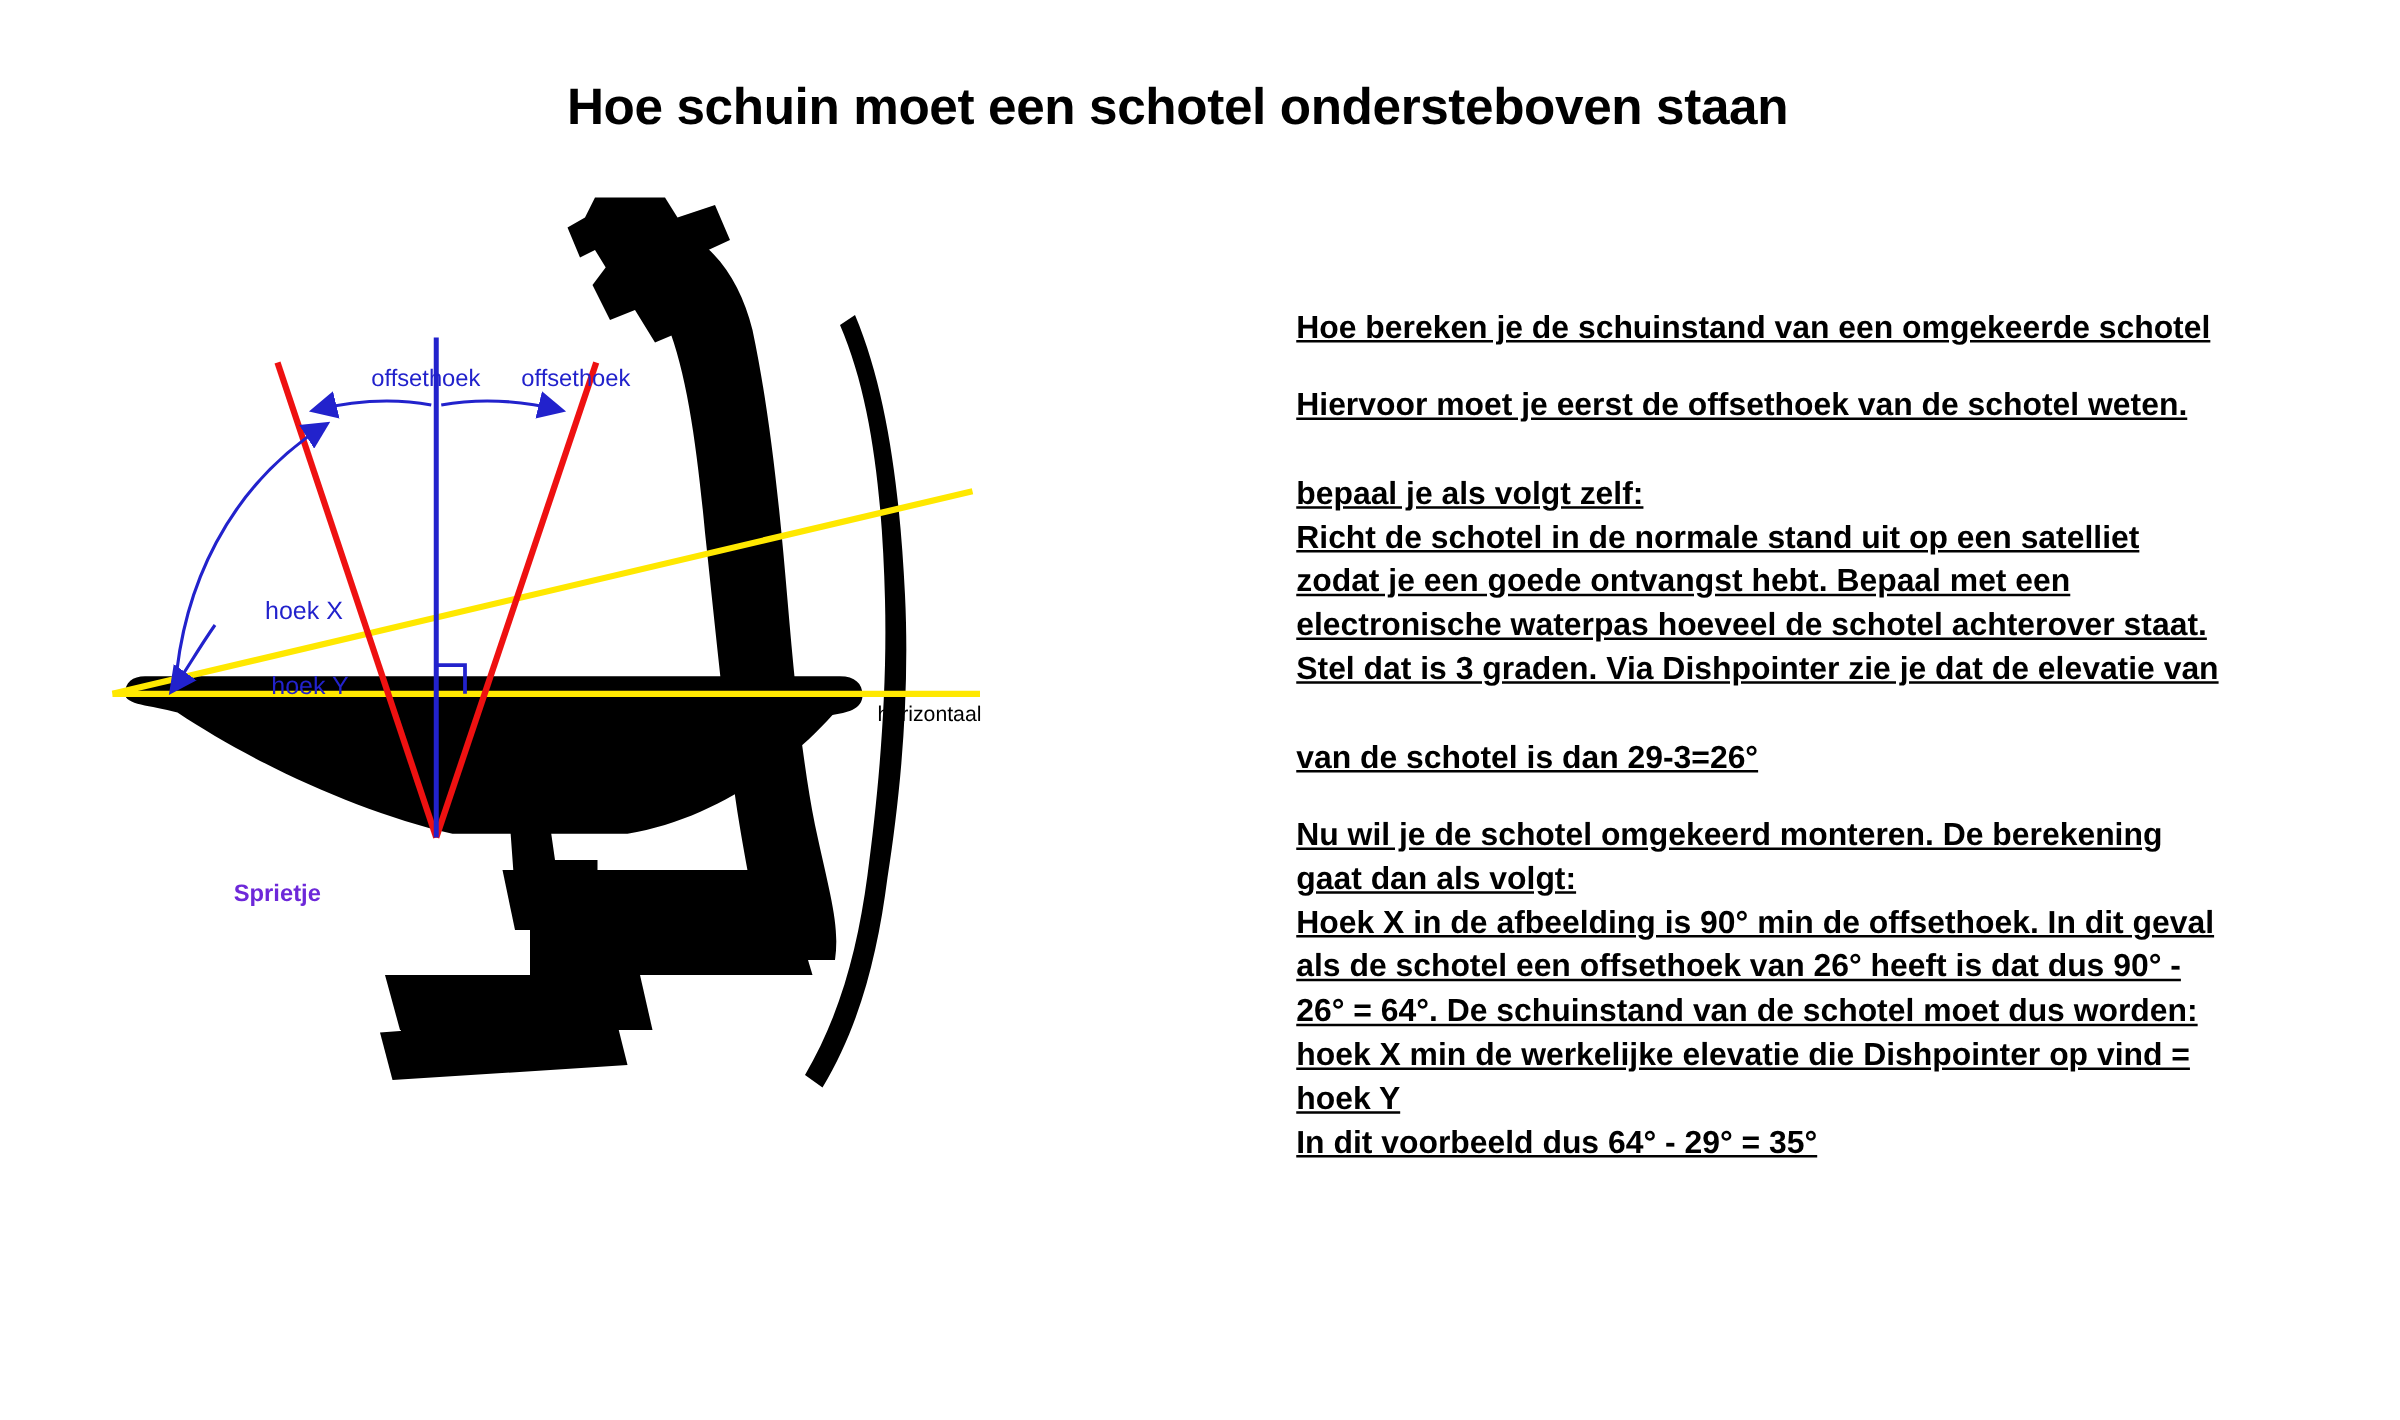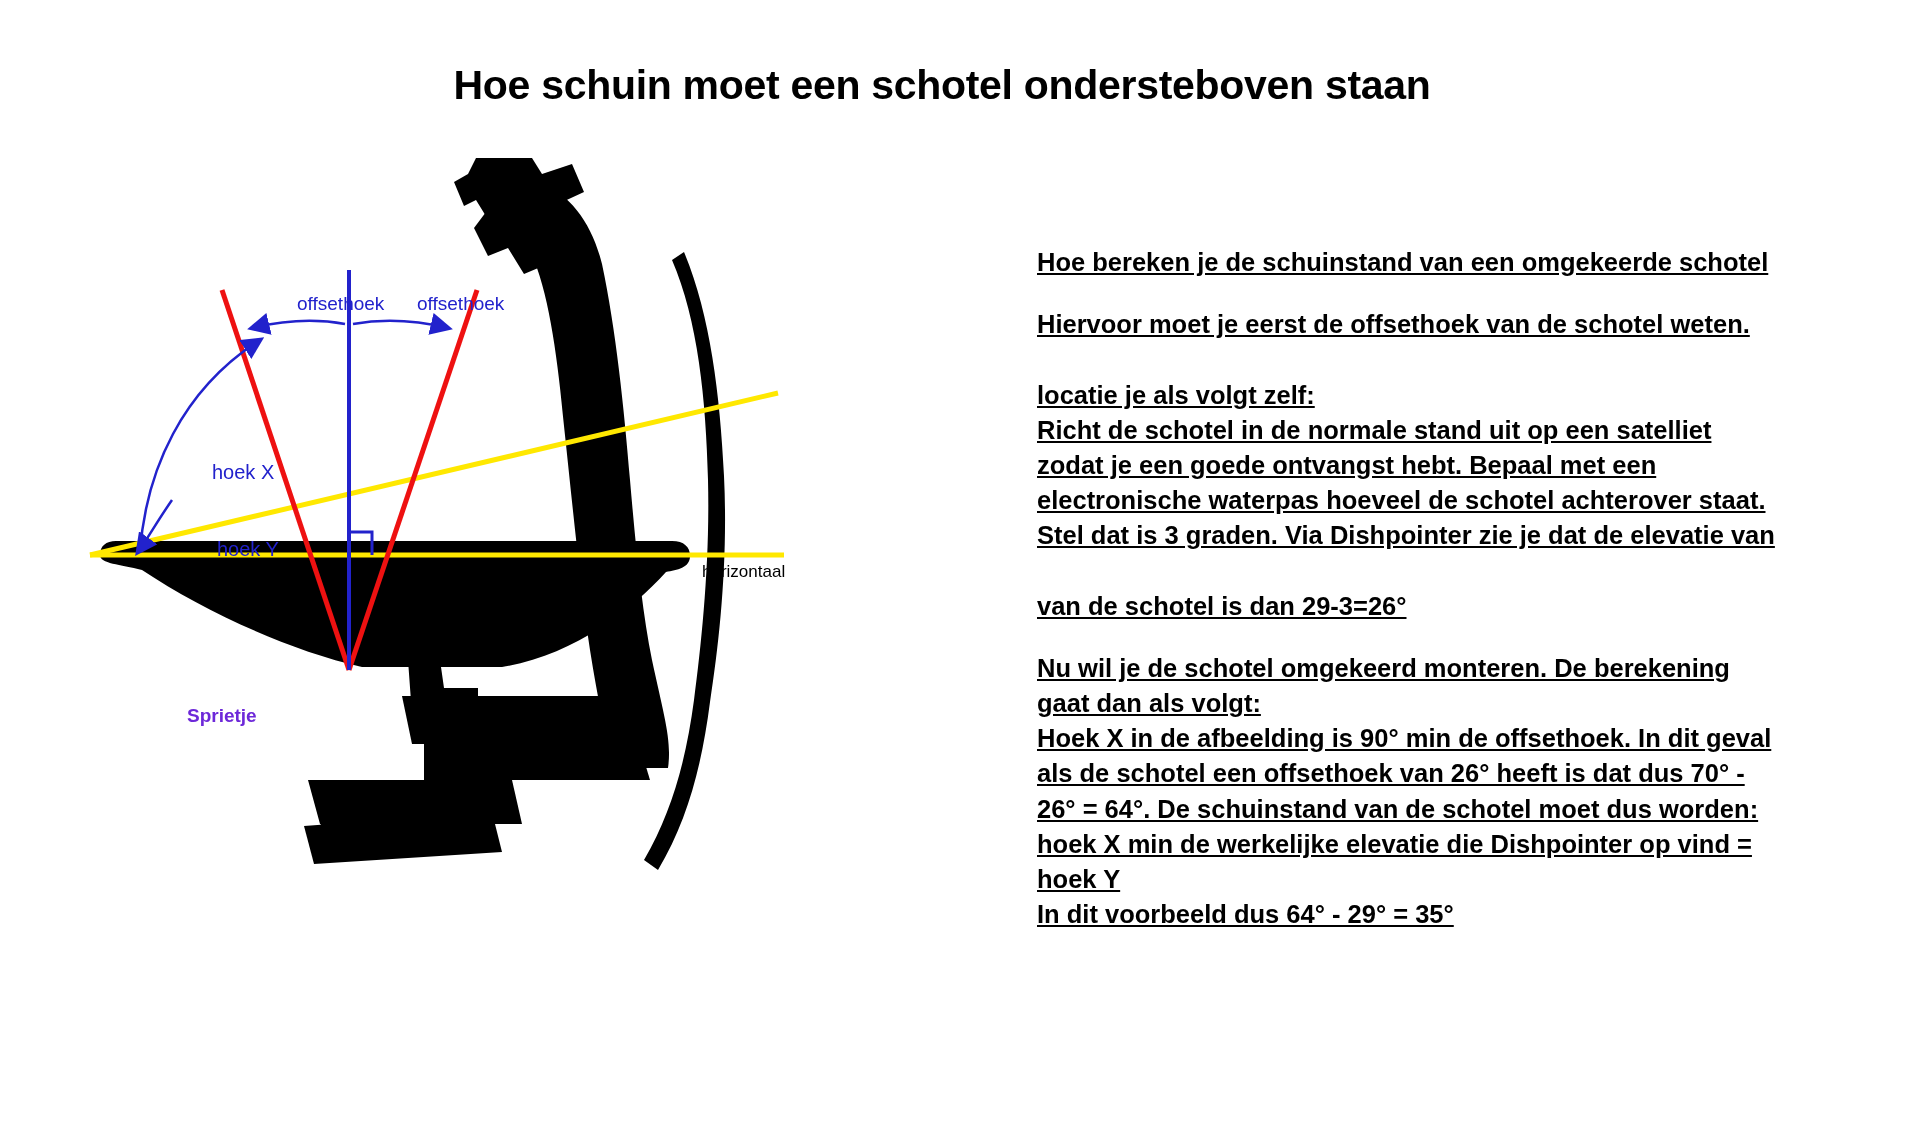--- a/index.html
+++ b/index.html
@@ -45,21 +45,21 @@
     display: block;
   }
   .diag-label {
     position: absolute;
     font-family: "Liberation Sans", sans-serif;
     font-weight: bold;
     white-space: nowrap;
   }
   .lbl-offset-left  { left: 225px; top: 153px; font-size: 19px; color: #2222cc; font-weight: normal; }
   .lbl-offset-right { left: 345px; top: 153px; font-size: 19px; color: #2222cc; font-weight: normal; }
-  .lbl-hoekx        { left: 140px; top: 321px; font-size: 20px; color: #2222cc; font-weight: normal; }
+  .lbl-hoekx        { left: 140px; top: 338px; font-size: 20px; color: #2222cc; font-weight: normal; }
   .lbl-hoeky        { left: 145px; top: 398px; font-size: 20px; color: #2222cc; font-weight: normal; }
   .lbl-horizontaal  { left: 630px; top: 422px; font-size: 17px; color: #000000; font-weight: normal; }
   .lbl-sprietje     { left: 115px; top: 565px; font-size: 19px; color: #6d28d9; font-weight: bold; }
 
   
   #text-col {
     position: absolute;
     left: 1005px;
     top: 245px;
     width: 900px;
@@ -212,34 +212,34 @@
     <div class="diag-label lbl-sprietje">Sprietje</div>
   </div>
 
   <div id="text-col">
 
     <p class="para tight">Hoe bereken je de schuinstand van een omgekeerde schotel</p>
 
     <p class="para">
       <span>Hiervoor moet je eerst de offsethoek van de schotel weten.</span><br>
       <br>
-      <span>locatie je als volgt zelf:</span><br>
+      <span>bepaal je als volgt zelf:</span><br>
       <span>Richt de schotel in de normale stand uit op een satelliet</span><br>
       <span>zodat je een goede ontvangst hebt. Bepaal met een</span><br>
       <span>electronische waterpas hoeveel de schotel achterover staat.</span><br>
       <span>Stel dat is 3 graden. Via Dishpointer zie je dat de elevatie van</span><br>
       <br>
       <span>van de schotel is dan 29-3=26°</span>
     </p>
 
     <p class="para">
       <span>Nu wil je de schotel omgekeerd monteren. De berekening</span><br>
       <span>gaat dan als volgt:</span><br>
       <span>Hoek X in de afbeelding is 90° min de offsethoek. In dit geval</span><br>
-      <span>als de schotel een offsethoek van 26° heeft is dat dus 70° -</span><br>
+      <span>als de schotel een offsethoek van 26° heeft is dat dus 90° -</span><br>
       <span>26° = 64°. De schuinstand van de schotel moet dus worden:</span><br>
       <span>hoek X min de werkelijke elevatie die Dishpointer op vind   =</span><br>
       <span>hoek Y</span><br>
       <span>In dit voorbeeld dus 64° - 29° = 35°</span>
     </p>
 
   </div>
 
 </div>
 

